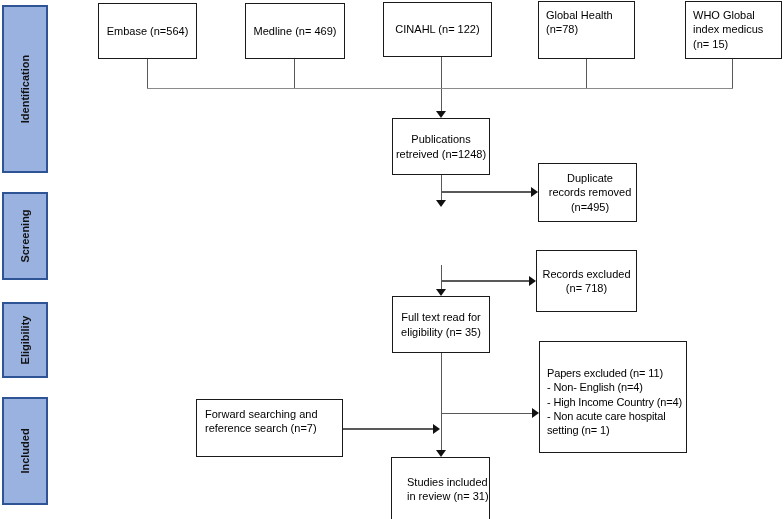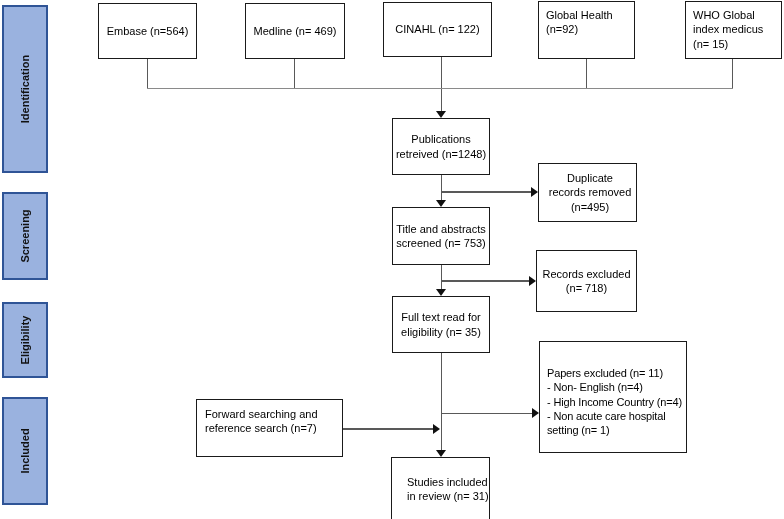--- a/index.html
+++ b/index.html
@@ -103,26 +103,25 @@
   <div class="stage" id="stage-eligibility">
     <span>Eligibility</span>
   </div>
   <div class="stage" id="stage-included">
     <span>Included</span>
   </div>
 
   <div class="box c-mid" id="box-embase">Embase (n=564)</div>
   <div class="box c-mid" id="box-medline">Medline (n= 469)</div>
   <div class="box c-mid" id="box-cinahl">CINAHL (n= 122)</div>
-  <div class="box c-topleft" id="box-globalhealth">Global Health (n=92)</div>
+  <div class="box c-topleft" id="box-globalhealth">Global Health (n=78)</div>
   <div class="box c-topleft" id="box-who">WHO Global index medicus (n= 15)</div>
 
   <div class="box c-mid" id="box-publications">Publications retreived (n=1248)</div>
   <div class="box c-left-mid" id="box-duplicates">Duplicate records removed (n=495)</div>
-  <div class="box c-mid" id="box-title-abs">Title and abstracts screened (n= 753)</div>
   <div class="box c-mid" id="box-records-excl">Records excluded (n= 718)</div>
   <div class="box c-mid" id="box-fulltext">Full text read for eligibility (n= 35)</div>
 
   <div class="box" id="box-papers-excl">
     <div>Papers excluded (n= 11)</div>
     <div>- Non- English (n=4)</div>
     <div>- High Income Country (n=4)</div>
     <div>- Non acute care hospital setting (n= 1)</div>
   </div>
 

